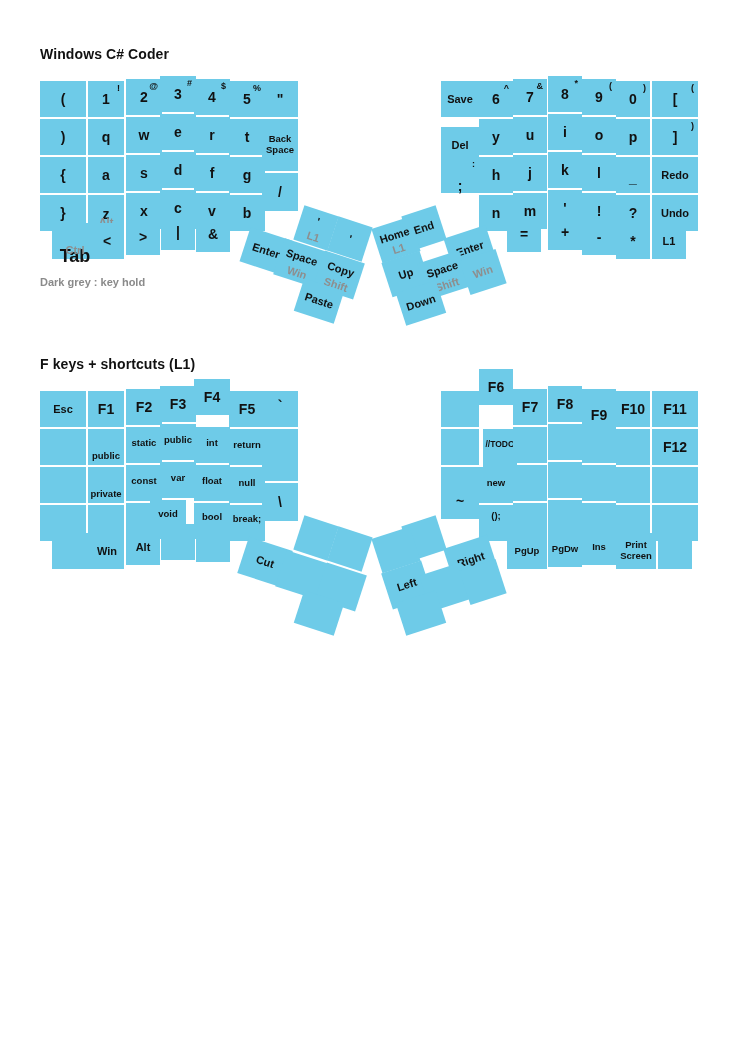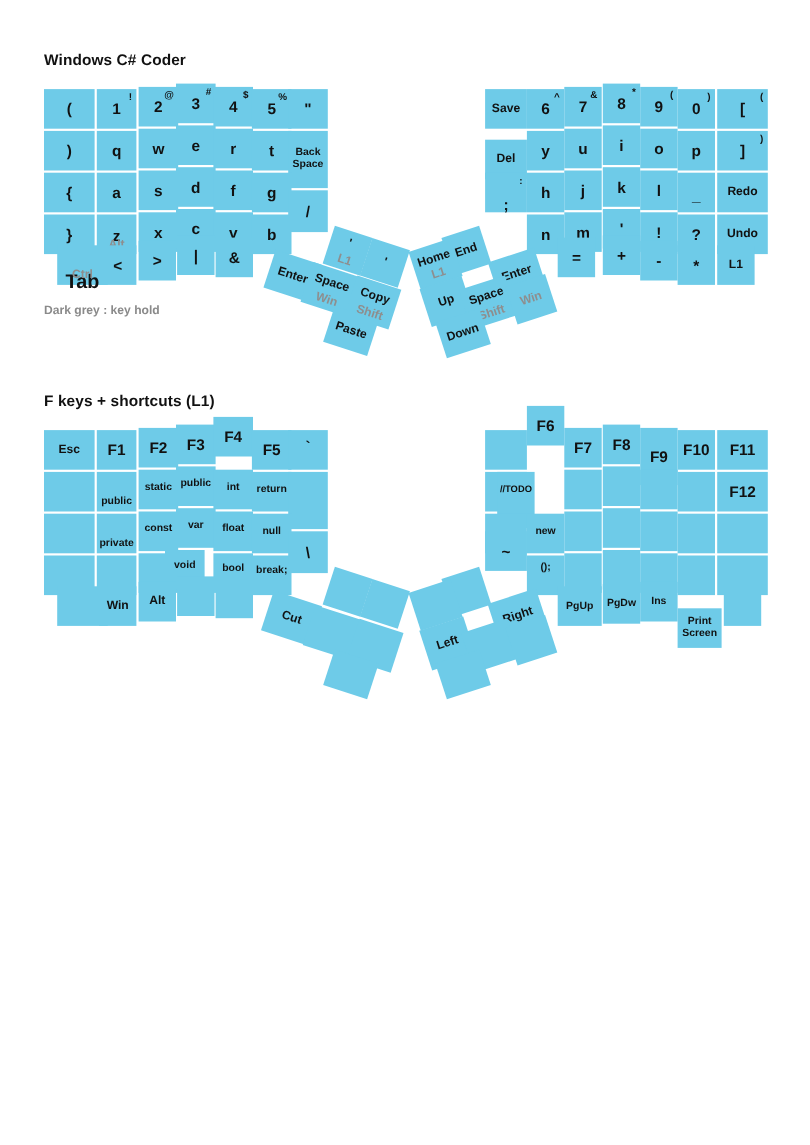--- a/index.html
+++ b/index.html
@@ -479,21 +479,21 @@
 <div class="key" style="left:616px;top:391px;width:34px;height:36px;">
   <span class="lbl main">F10</span>
 </div>
 <div class="key" style="left:652px;top:391px;width:46px;height:36px;">
   <span class="lbl main">F11</span>
 </div>
 
 <div class="key" style="left:441px;top:429px;width:38px;height:36px;">
   <span class="lbl main sm"></span>
 </div>
-<div class="key" style="left:452px;top:429px;width:34px;height:51px;">
+<div class="key" style="left:483px;top:429px;width:34px;height:51px;">
   <span class="lbl main tiny" style="top:11px;transform:none;">//TODO</span>
 </div>
 <div class="key" style="left:513px;top:427px;width:34px;height:36px;">
   <span class="lbl main xs"></span>
 </div>
 <div class="key" style="left:548px;top:424px;width:34px;height:36px;">
   <span class="lbl main xs"></span>
 </div>
 <div class="key" style="left:582px;top:427px;width:34px;height:36px;">
   <span class="lbl main xs"></span>
@@ -551,21 +551,21 @@
 
 <div class="key" style="left:507px;top:533px;width:40px;height:36px;">
   <span class="lbl main xs">PgUp</span>
 </div>
 <div class="key" style="left:548px;top:531px;width:34px;height:36px;">
   <span class="lbl main xs">PgDw</span>
 </div>
 <div class="key" style="left:582px;top:529px;width:34px;height:36px;">
   <span class="lbl main xs">Ins</span>
 </div>
-<div class="key" style="left:616px;top:533px;width:40px;height:36px;margin-top:20px;">
+<div class="key" style="left:616px;top:533px;width:40px;height:36px;">
   <span class="lbl main xs" style="white-space:pre-line;line-height:1.15;">Print Screen</span>
 </div>
 <div class="key" style="left:658px;top:533px;width:34px;height:36px;">
   <span class="lbl main xs"></span>
 </div>
 
 <div class="thumb-wrap" style="left:376px;top:516px;width:130px;height:115px;">
   <div class="key rot" style="left:30px;top:4px;width:36px;height:36px;transform:rotate(-18deg);">
     <span class="lbl main sm"></span>
   </div>

